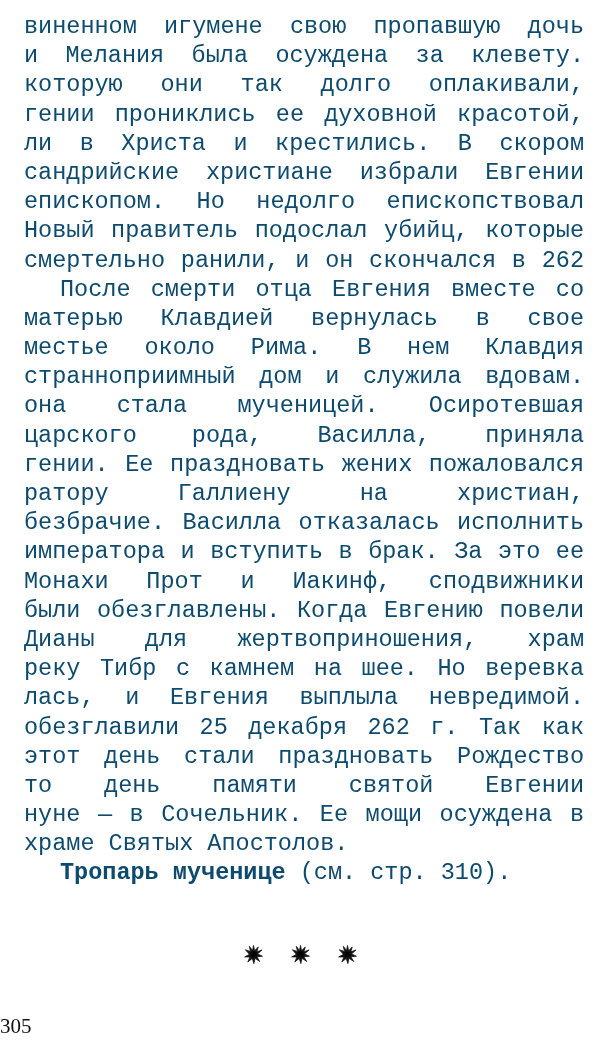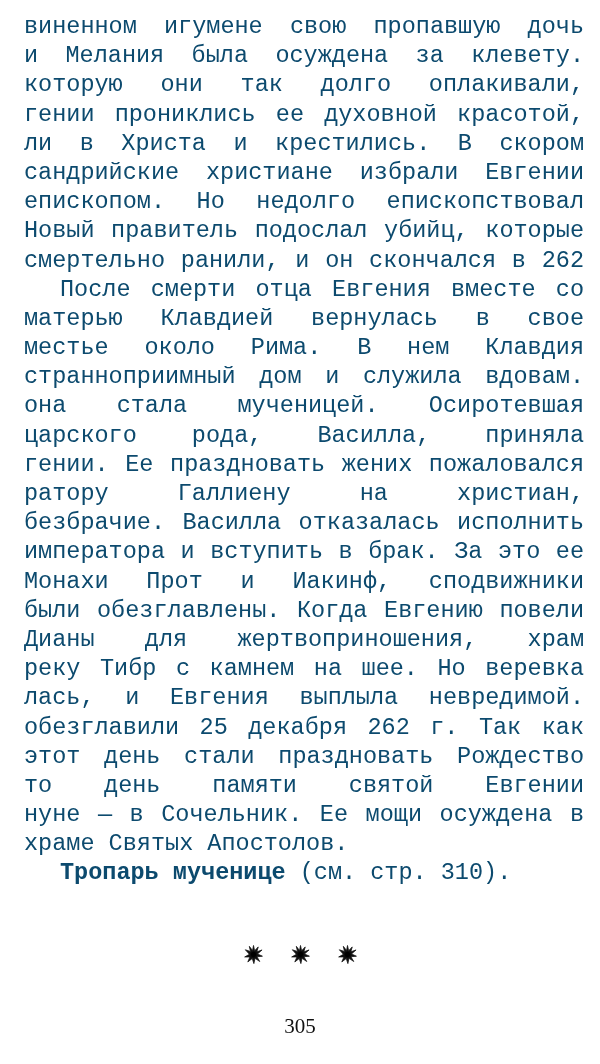--- a/index.html
+++ b/index.html
@@ -18,21 +18,21 @@
   .line.indent { padding-left: 36px; }
   .line .inner { display: inline-block; width: 100%; text-align: justify; text-align-last: justify; white-space: normal; }
   .line.last .inner { text-align-last: left; }
   .bold { font-weight: bold; }
   .ornaments {
     position: absolute; left: 0; top: 945px; width: 600px;
     display: flex; justify-content: center; gap: 28px;
   }
   .ornament { width: 19px; height: 19px; display: inline-block; }
   .page-number {
-    position: absolute; left: 0; top: 1014px; width: 600px; text-align: center;
+    position: absolute; left: 0; top: 1014px; width: 600px; text-align: left;
     font-family: "Liberation Serif", "DejaVu Serif", serif; font-size: 21px; color: #111;
   }
 </style>
 </head>
 <body>
 
 <div class="page">
   <div>
     <span class="line"><span class="inner">виненном игумене свою пропавшую дочь Евгению,</span></span>
     <span class="line"><span class="inner">и Мелания была осуждена за клевету. Найдя ту,</span></span>

